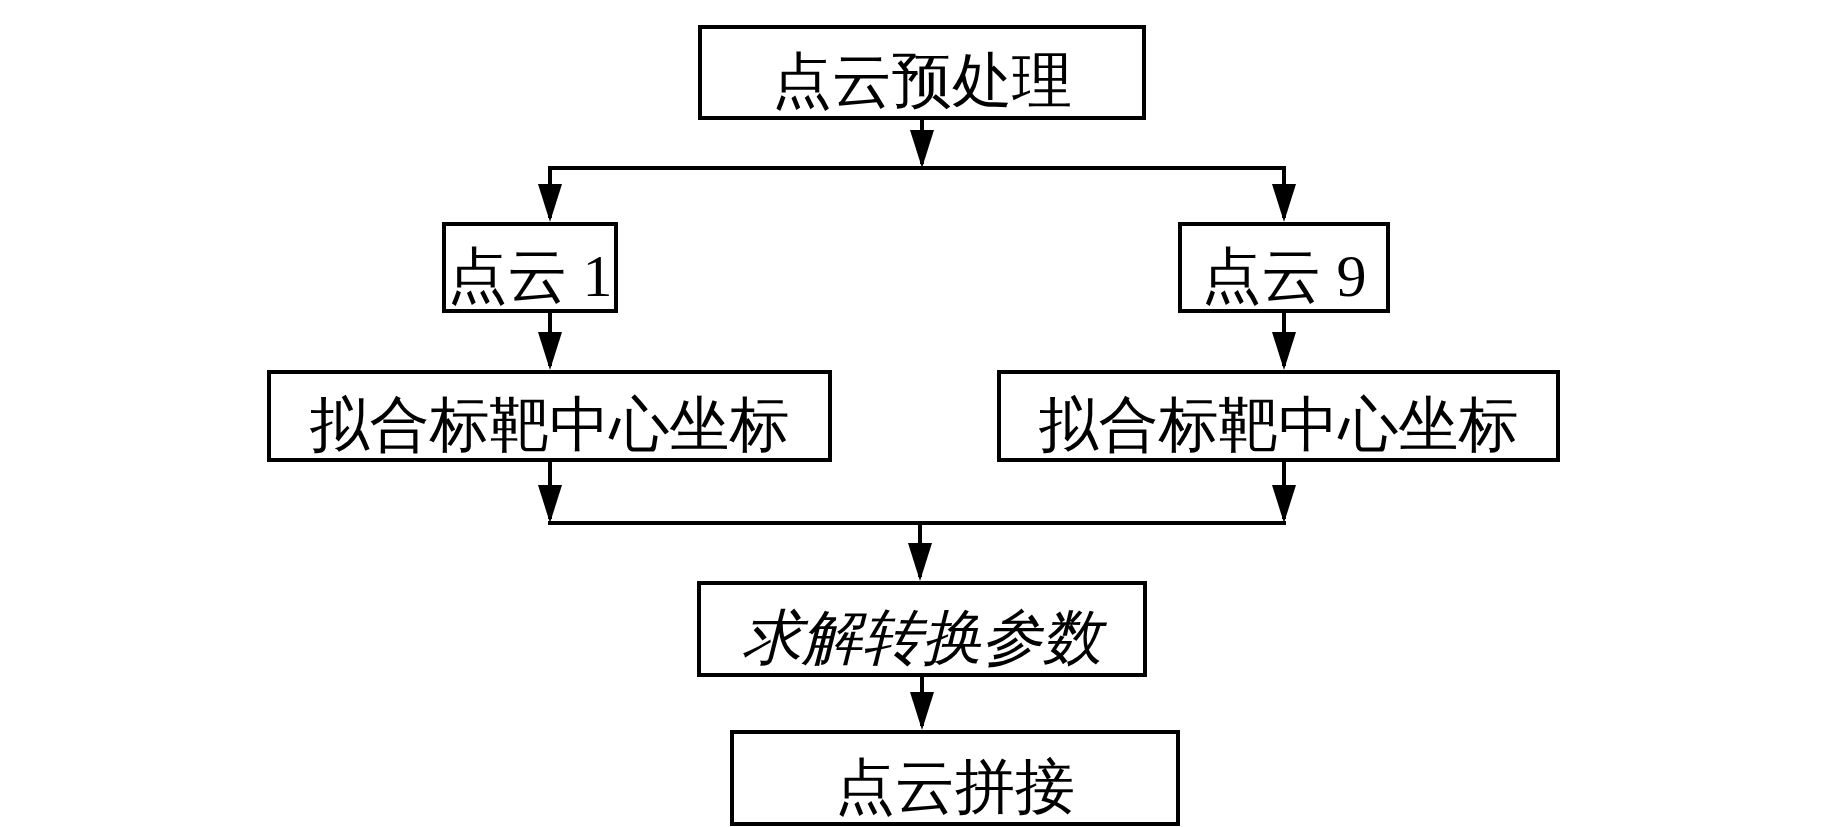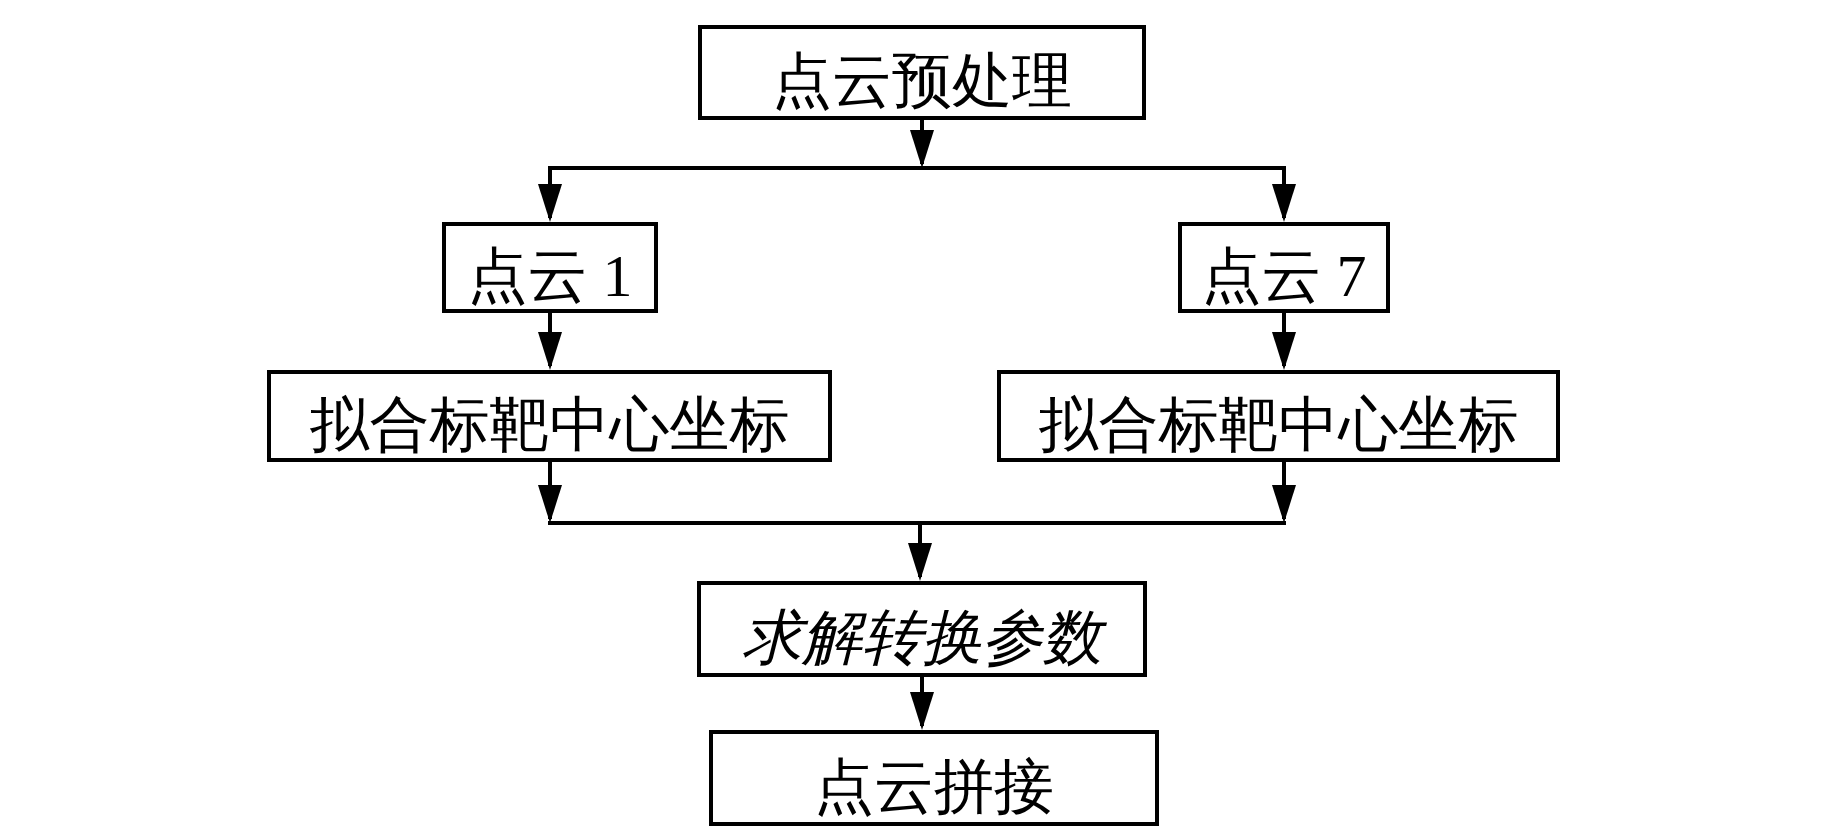--- a/index.html
+++ b/index.html
@@ -79,37 +79,37 @@
 
       <line x1="922" y1="677" x2="922" y2="726"></line>
       <polygon stroke="none" points="910,692 934,692 922,730"></polygon>
     </g>
   </svg>
 
   <div class="node" style="left:698px; top:25px; width:448px; height:95px;">
     <span>点云预处理</span>
   </div>
 
-  <div class="node" style="left:442px; top:222px; width:216px; height:91px;">
+  <div class="node" style="left:442px; top:222px; width:176px; height:91px;">
     <span>点云 1</span>
   </div>
 
   <div class="node" style="left:1178px; top:222px; width:212px; height:91px;">
-    <span>点云 7</span>
+    <span>点云 9</span>
   </div>
 
   <div class="node" style="left:267px; top:370px; width:565px; height:92px;">
     <span>拟合标靶中心坐标</span>
   </div>
 
   <div class="node" style="left:997px; top:370px; width:563px; height:92px;">
     <span>拟合标靶中心坐标</span>
   </div>
 
   <div class="node" style="left:697px; top:581px; width:450px; height:96px;font-style:italic;">
     <span>求解转换参数</span>
   </div>
 
-  <div class="node" style="left:709px; top:730px; width:450px; height:96px;">
+  <div class="node" style="left:730px; top:730px; width:450px; height:96px;">
     <span>点云拼接</span>
   </div>
 
 </div>
 
 </body></html>

